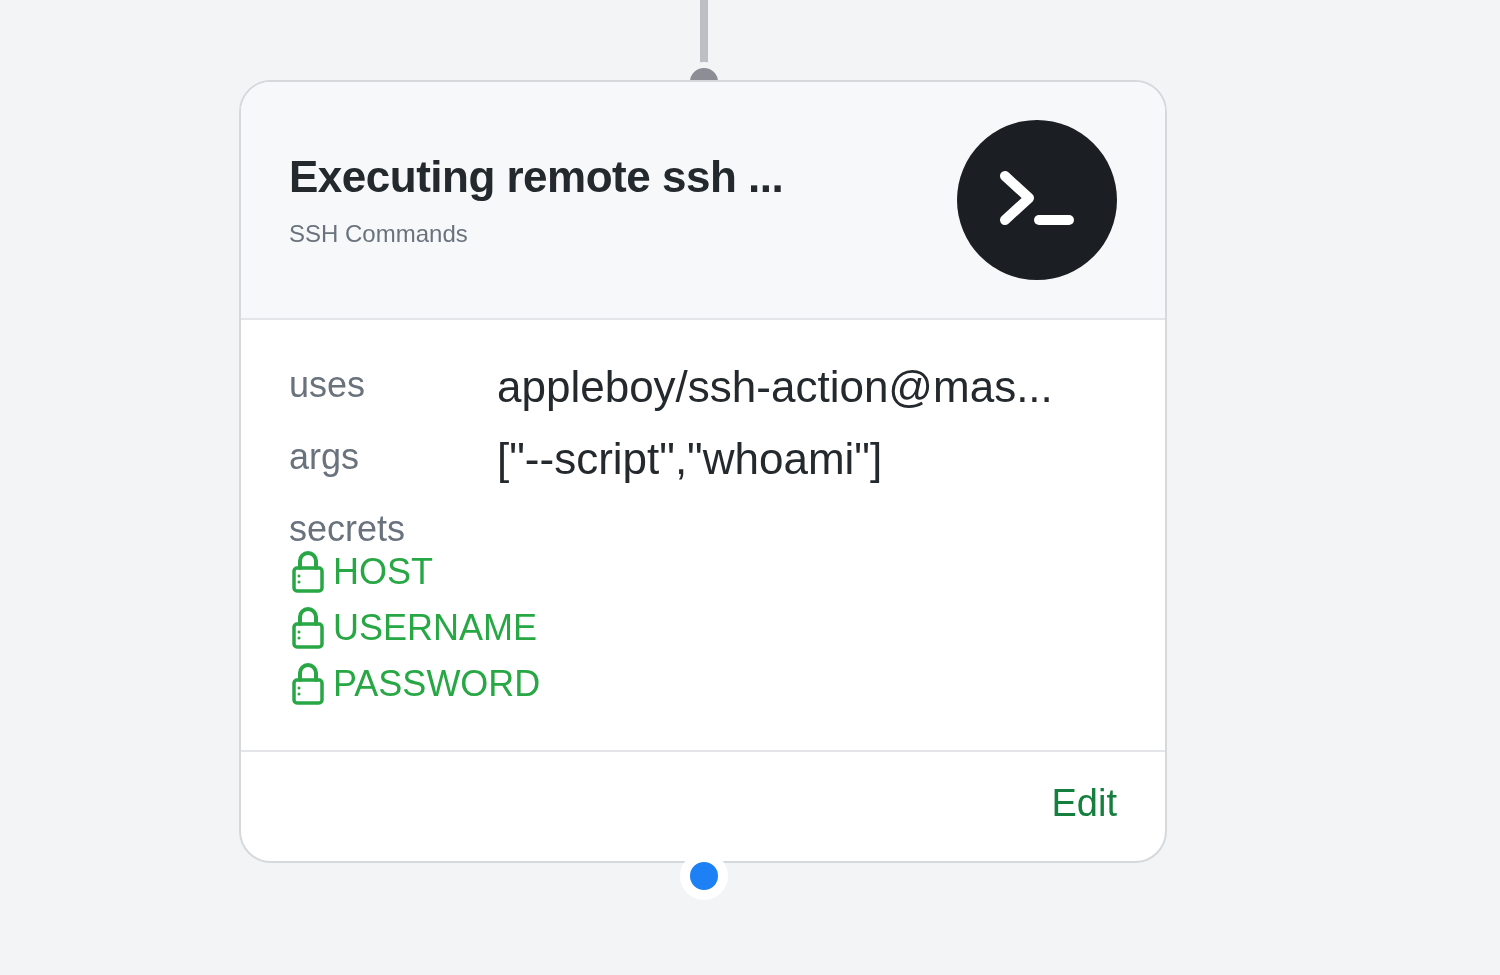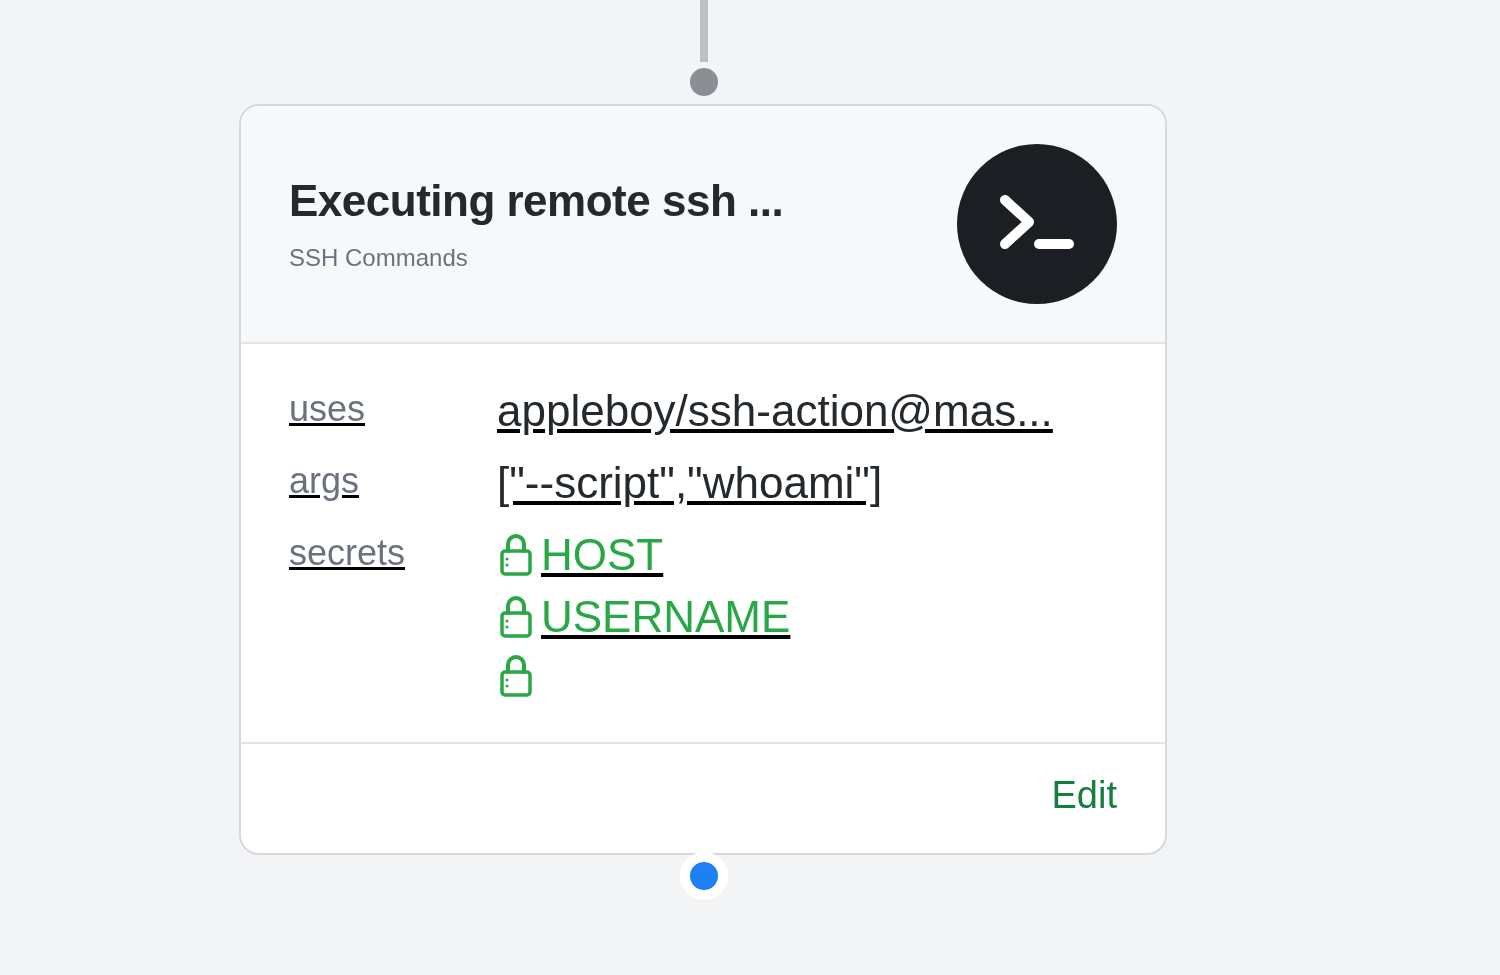--- a/index.html
+++ b/index.html
@@ -48,23 +48,22 @@
       border: 10px solid #ffffff;
     }
     
     .card {
       position: absolute;
       left: 239px;
       top: 80px;
       width: 928px;
       background: #ffffff;
       border: 2px solid #d6d9dc;
-      border-radius: 20px;
+      border-radius: 32px;
       overflow: hidden;
-      margin-top: 24px;
     }
     
     .card-header {
       display: flex;
       align-items: center;
       justify-content: space-between;
       padding: 38px 48px 38px 48px;
       background: #f7f8fa;
       border-bottom: 2px solid #e3e5e8;
     }
@@ -99,31 +98,31 @@
       flex-shrink: 0;
     }
     
     .terminal-icon-svg {
       width: 80px;
       height: 64px;
     }
     
     .card-body {
       padding: 42px 36px 44px 48px;
-      text-decoration: underline;
     }
     
     .body-row {
       display: flex;
       align-items: flex-start;
       margin-bottom: 22px;
     }
     
     .body-row:last-child {
       margin-bottom: 0;
+      flex-direction: column;
     }
     
     .row-label {
       width: 208px;
       font-size: 36px;
       font-weight: 400;
       color: #6a737d;
       flex-shrink: 0;
       padding-top: 2px;
     }
@@ -148,21 +147,21 @@
       align-items: center;
       gap: 6px;
     }
     
     .lock-icon-svg {
       width: 38px;
       height: 44px;
     }
     
     .secret-name {
-      font-size: 44px;
+      font-size: 36px;
       font-weight: 400;
       color: #28a745;
     }
     
     .card-footer {
       display: flex;
       justify-content: flex-end;
       padding: 30px 48px 36px 48px;
       border-top: 2px solid #e3e5e8;
     }
@@ -229,20 +228,21 @@
           </svg>
           <span class="secret-name">USERNAME</span>
         </div>
         <div class="secret-item">
           <svg class="lock-icon-svg" viewBox="0 0 38 44" fill="none">
             <path d="M11 18 V11 a8 8 0 0 1 16 0 V18" stroke="#28a745" stroke-width="4" fill="none" stroke-linecap="round"></path>
             <rect x="5" y="18" width="28" height="23" rx="3" stroke="#28a745" stroke-width="3.5" fill="none"></rect>
             <line x1="10" y1="26" x2="10" y2="26" stroke="#28a745" stroke-width="3" stroke-linecap="round"></line>
             <line x1="10" y1="32" x2="10" y2="32" stroke="#28a745" stroke-width="3" stroke-linecap="round"></line>
           </svg>
+          <span class="secret-name">PASSWORD</span>
         </div>
       </div>
     </div>
 
   </div>
 
   <div class="card-footer">
     <a class="edit-link">Edit</a>
   </div>
 

